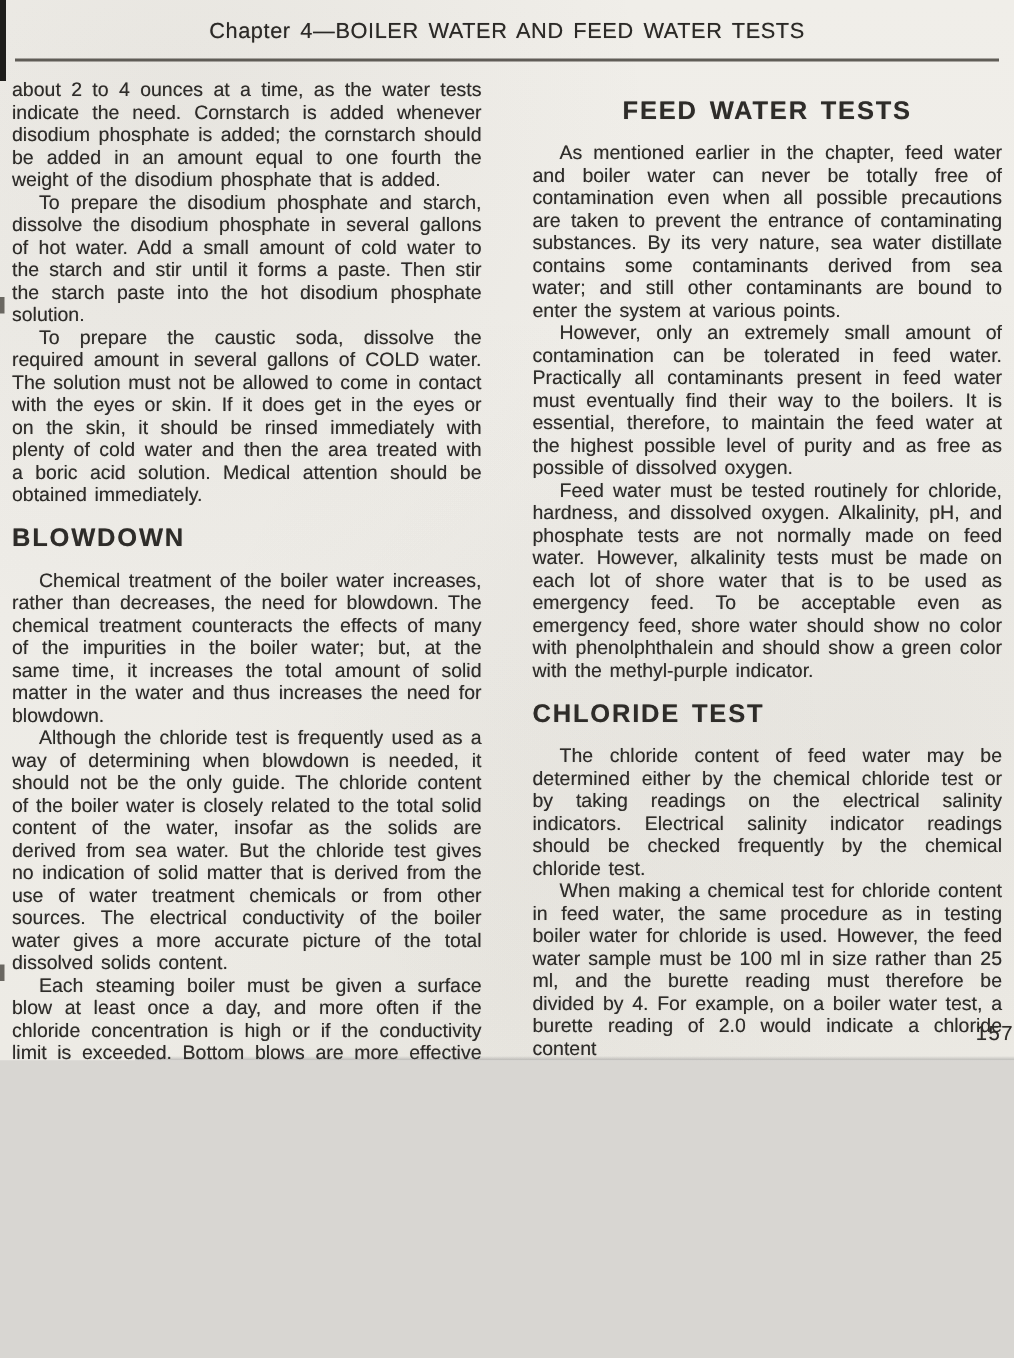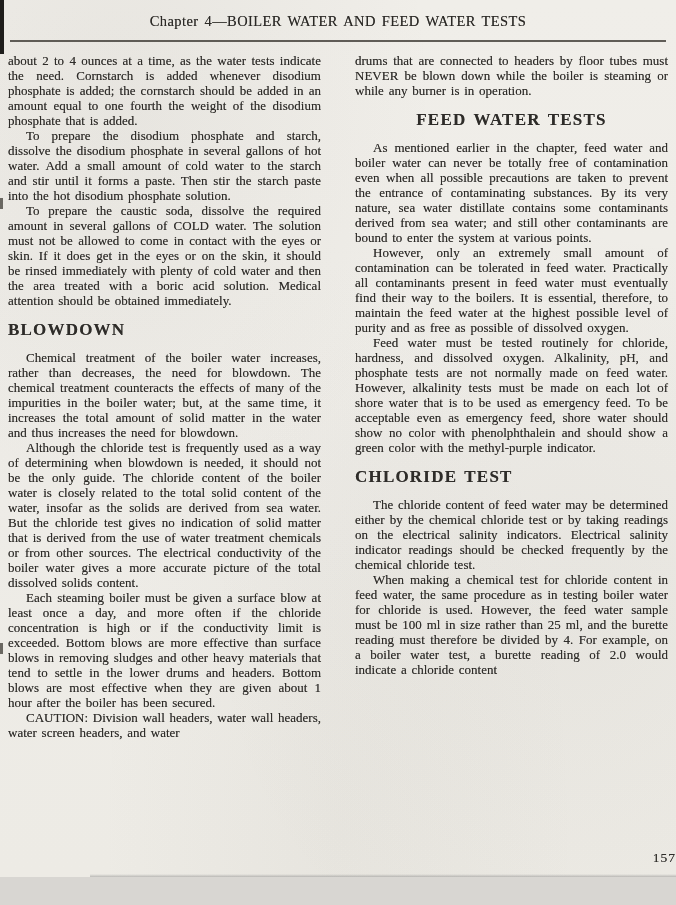--- a/index.html
+++ b/index.html
@@ -3,29 +3,29 @@
 <meta charset="utf-8">
 <style>
   html, body {
     margin: 0;
     padding: 0;
     background: #d8d6d2;
   }
   .scan-page {
     position: relative;
     width: 676px;
-    height: 877px;
+    height: 707px;
     margin: 0 auto;
     background:
       radial-gradient(ellipse at 18% 12%, rgba(120,115,105,0.07), rgba(0,0,0,0) 40%),
       radial-gradient(ellipse at 85% 70%, rgba(120,115,105,0.06), rgba(0,0,0,0) 45%),
       radial-gradient(ellipse at 50% 95%, rgba(120,115,105,0.05), rgba(0,0,0,0) 50%),
       linear-gradient(180deg, #f0eee9 0%, #eeece7 55%, #edebe5 100%);
     color: #2e2c29;
-    font-family: Liberation Serif, serif;
+    font-family: Liberation Sans, sans-serif;
     overflow: hidden;
     box-sizing: border-box;
   }
   .running-head {
     text-align: center;
     font-size: 14.5px;
     letter-spacing: 0.4px;
     word-spacing: 2px;
     padding-top: 13px;
     color: #2b2926;
@@ -125,21 +125,20 @@
       <p class="para">To prepare the disodium phosphate and starch, dissolve the disodium phosphate in several gallons of hot water. Add a small amount of cold water to the starch and stir until it forms a paste. Then stir the starch paste into the hot disodium phosphate solution.</p>
       <p class="para">To prepare the caustic soda, dissolve the required amount in several gallons of COLD water. The solution must not be allowed to come in contact with the eyes or skin. If it does get in the eyes or on the skin, it should be rinsed immediately with plenty of cold water and then the area treated with a boric acid solution. Medical attention should be obtained immediately.</p>
       <h2 class="subhead">BLOWDOWN</h2>
       <p class="para">Chemical treatment of the boiler water increases, rather than decreases, the need for blowdown. The chemical treatment counteracts the effects of many of the impurities in the boiler water; but, at the same time, it increases the total amount of solid matter in the water and thus increases the need for blowdown.</p>
       <p class="para">Although the chloride test is frequently used as a way of determining when blowdown is needed, it should not be the only guide. The chloride content of the boiler water is closely related to the total solid content of the water, insofar as the solids are derived from sea water. But the chloride test gives no indication of solid matter that is derived from the use of water treatment chemicals or from other sources. The electrical conductivity of the boiler water gives a more accurate picture of the total dissolved solids content.</p>
       <p class="para">Each steaming boiler must be given a surface blow at least once a day, and more often if the chloride concentration is high or if the conductivity limit is exceeded. Bottom blows are more effective than surface blows in removing sludges and other heavy materials that tend to settle in the lower drums and headers. Bottom blows are most effective when they are given about 1 hour after the boiler has been secured.</p>
       <p class="para">CAUTION: Division wall headers, water wall headers, water screen headers, and water</p>
     </div>
 
     <div class="col">
-      <p class="para noindent">drums that are connected to headers by floor tubes must NEVER be blown down while the boiler is steaming or while any burner is in operation.</p>
       <h2 class="subhead centered">FEED WATER TESTS</h2>
       <p class="para">As mentioned earlier in the chapter, feed water and boiler water can never be totally free of contamination even when all possible precautions are taken to prevent the entrance of contaminating substances. By its very nature, sea water distillate contains some contaminants derived from sea water; and still other contaminants are bound to enter the system at various points.</p>
       <p class="para">However, only an extremely small amount of contamination can be tolerated in feed water. Practically all contaminants present in feed water must eventually find their way to the boilers. It is essential, therefore, to maintain the feed water at the highest possible level of purity and as free as possible of dissolved oxygen.</p>
       <p class="para">Feed water must be tested routinely for chloride, hardness, and dissolved oxygen. Alkalinity, pH, and phosphate tests are not normally made on feed water. However, alkalinity tests must be made on each lot of shore water that is to be used as emergency feed. To be acceptable even as emergency feed, shore water should show no color with phenolphthalein and should show a green color with the methyl-purple indicator.</p>
       <h2 class="subhead">CHLORIDE TEST</h2>
       <p class="para">The chloride content of feed water may be determined either by the chemical chloride test or by taking readings on the electrical salinity indicators. Electrical salinity indicator readings should be checked frequently by the chemical chloride test.</p>
       <p class="para">When making a chemical test for chloride content in feed water, the same procedure as in testing boiler water for chloride is used. However, the feed water sample must be 100 ml in size rather than 25 ml, and the burette reading must therefore be divided by 4. For example, on a boiler water test, a burette reading of 2.0 would indicate a chloride content</p>
     </div>
 
   </div>

